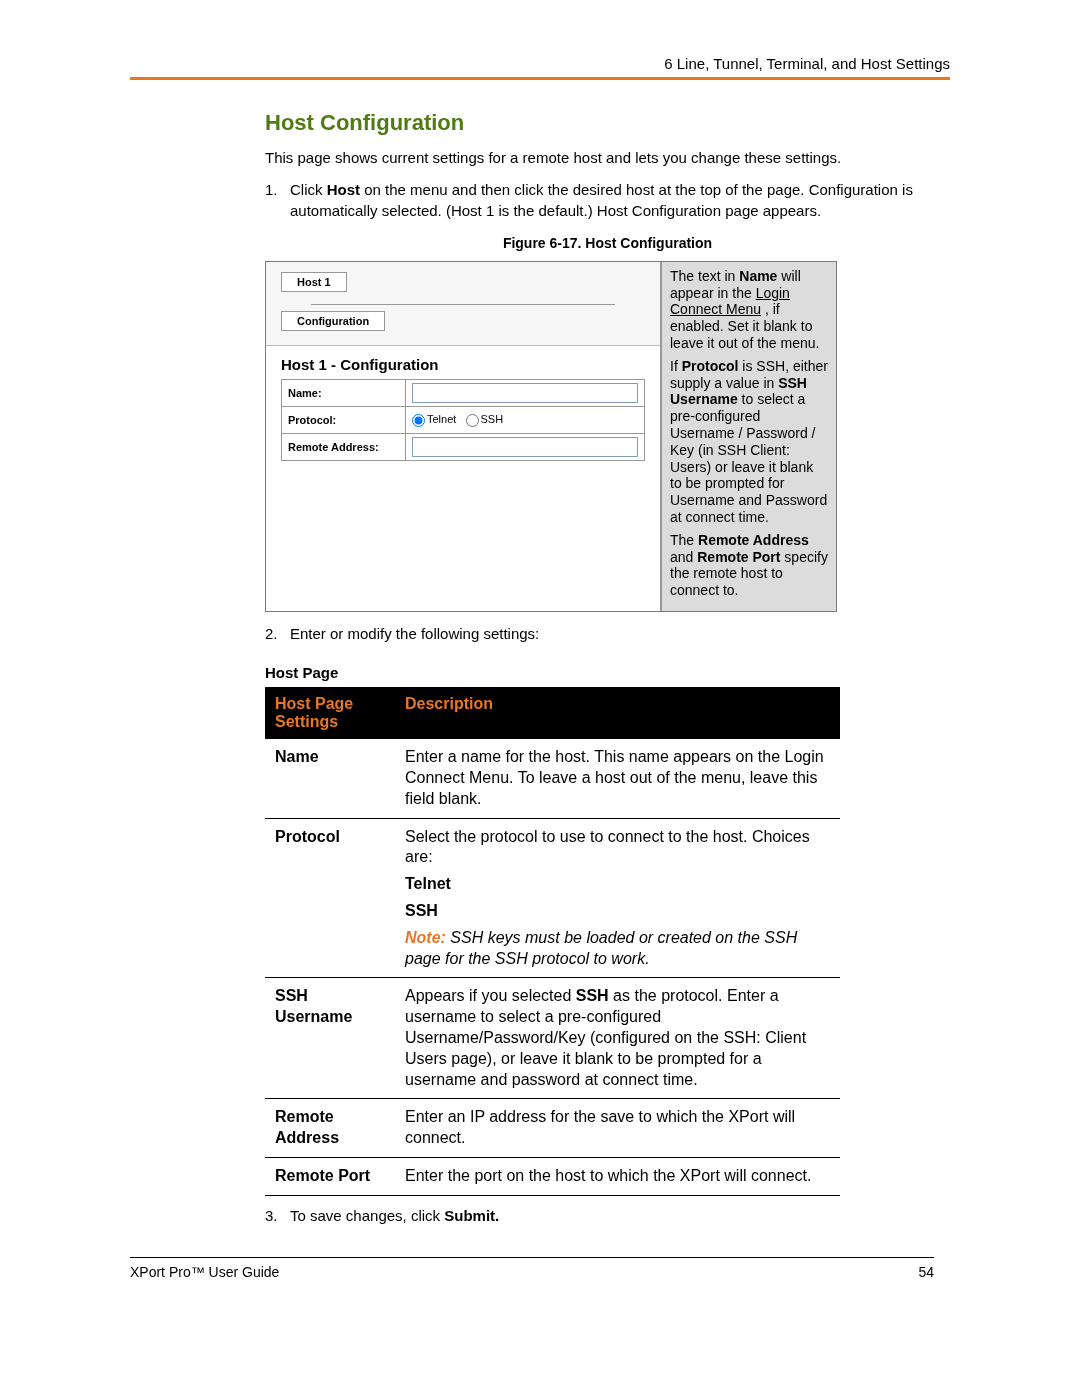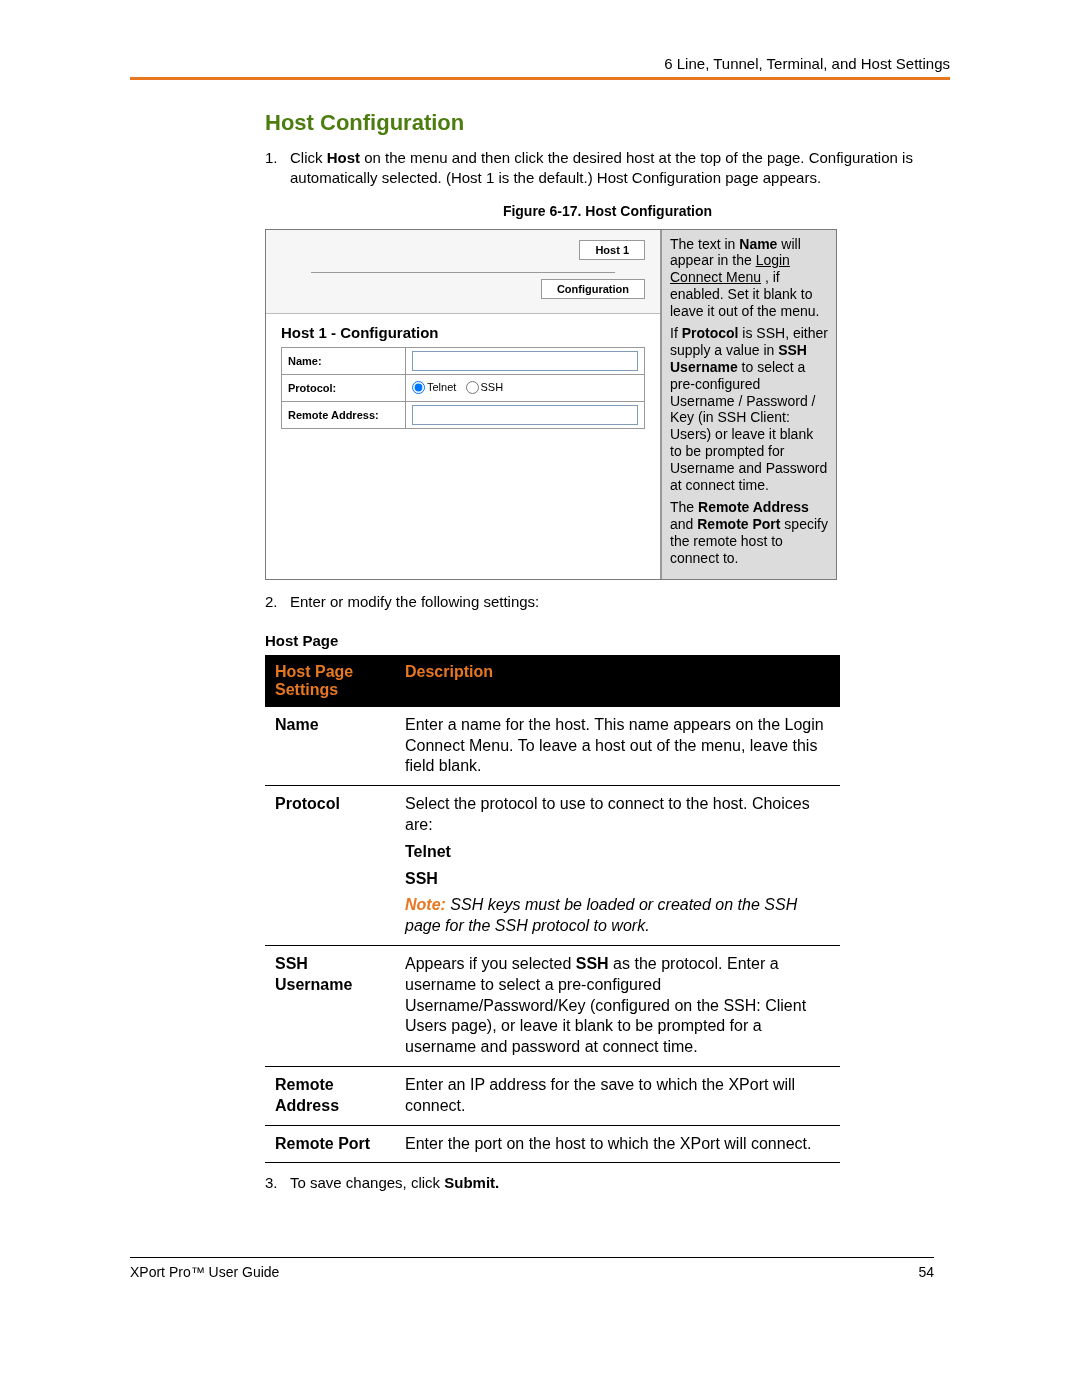--- a/index.html
+++ b/index.html
@@ -87,21 +87,21 @@
     font-size: 14px;
     line-height: 1.2;
     border-left: 1px solid #999;
   }
   .scr-help p { margin: 0 0 6px 0; }
   .scr-top-bar {
     background: #f6f6f6;
     border-bottom: 1px solid #bbb;
     margin: -10px -15px 10px -15px;
     padding: 10px 15px 8px 15px;
-    text-align: right;
+    text-align: left;
   }
   .scr-btn {
     display: inline-block;
     border: 1px solid #999;
     background: #fff;
     padding: 3px 15px;
     font-weight: bold;
     font-size: 11px;
     margin-bottom: 6px;
   }
@@ -207,20 +207,21 @@
 </head>
 <body>
 
 <div class="page">
 
   <div class="header-right">6 Line, Tunnel, Terminal, and Host Settings</div>
   <div class="hr-orange"></div>
 
   <div class="section-title">Host Configuration</div>
 
+  <div class="body-text">This page shows current settings for a remote host and lets you change these settings.</div>
 
   <div class="ol">
     <div class="ol-item">
       <div class="ol-num">1.</div>
       <div class="ol-text">
         <span>Click </span><b>Host</b><span> on the menu and then click the desired host at the top of the page. Configuration is automatically selected. (Host 1 is the default.) Host Configuration page appears.</span>
       </div>
     </div>
   </div>
 

